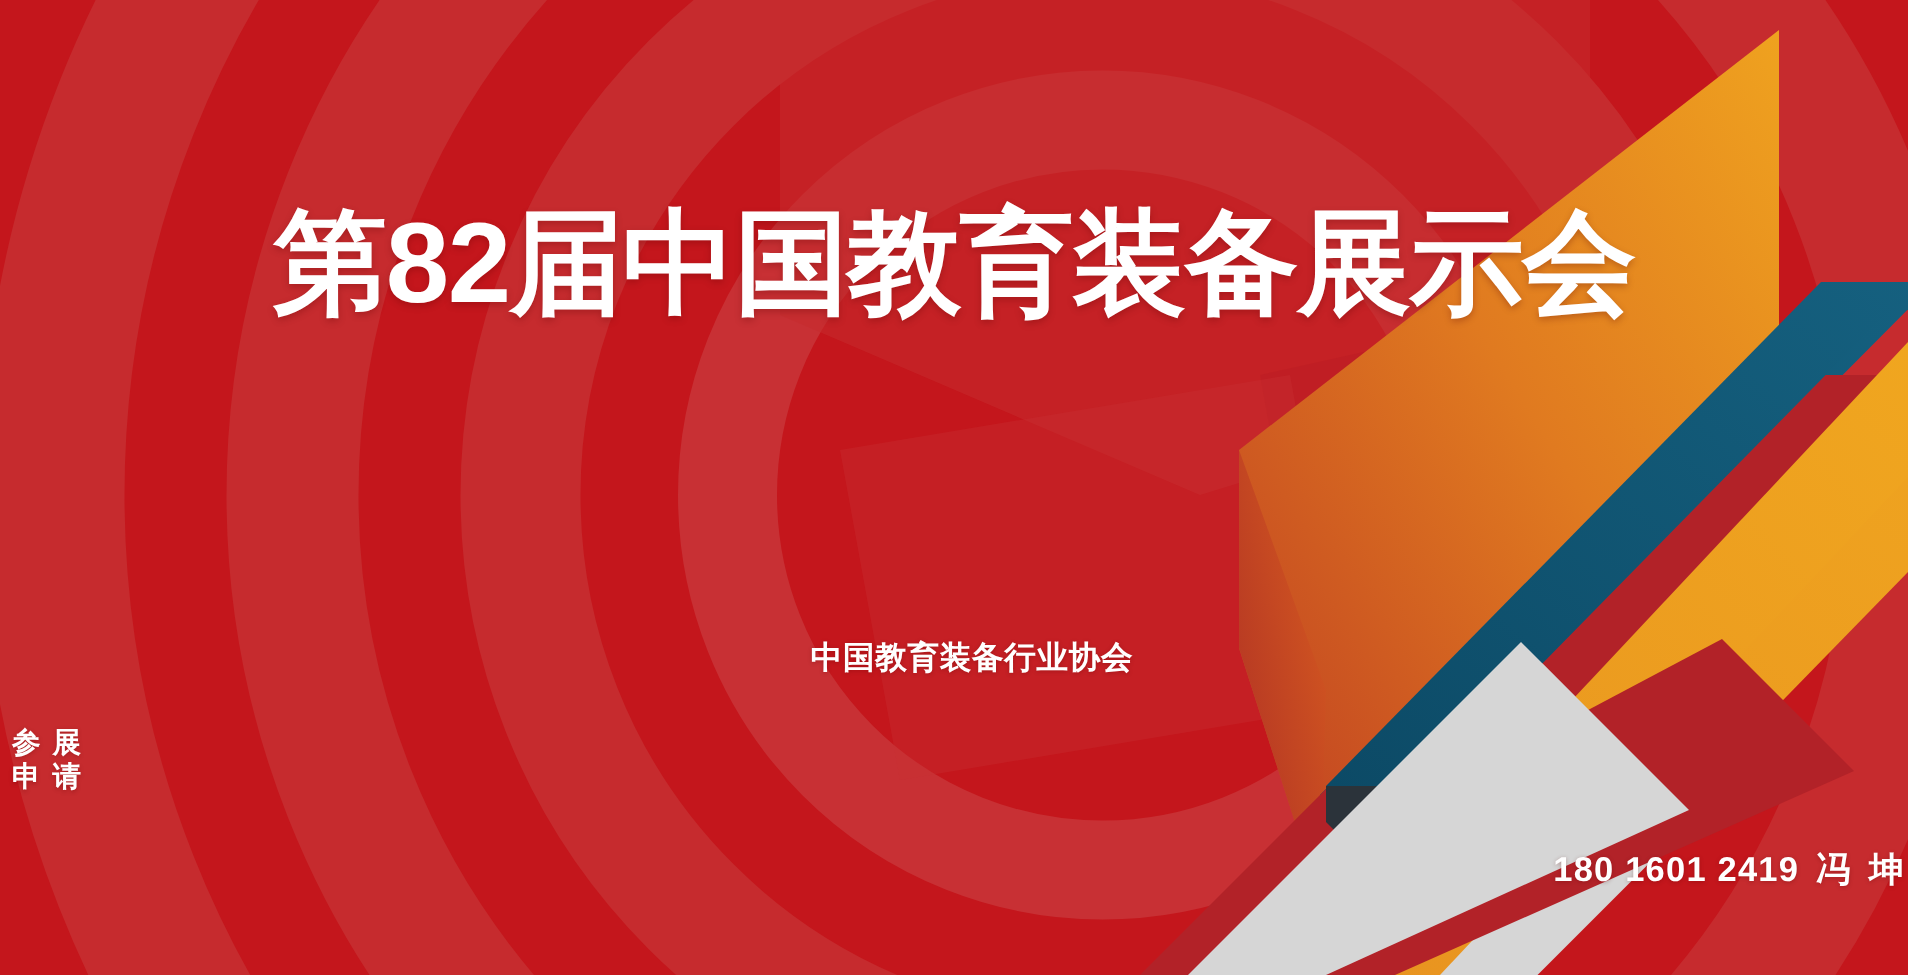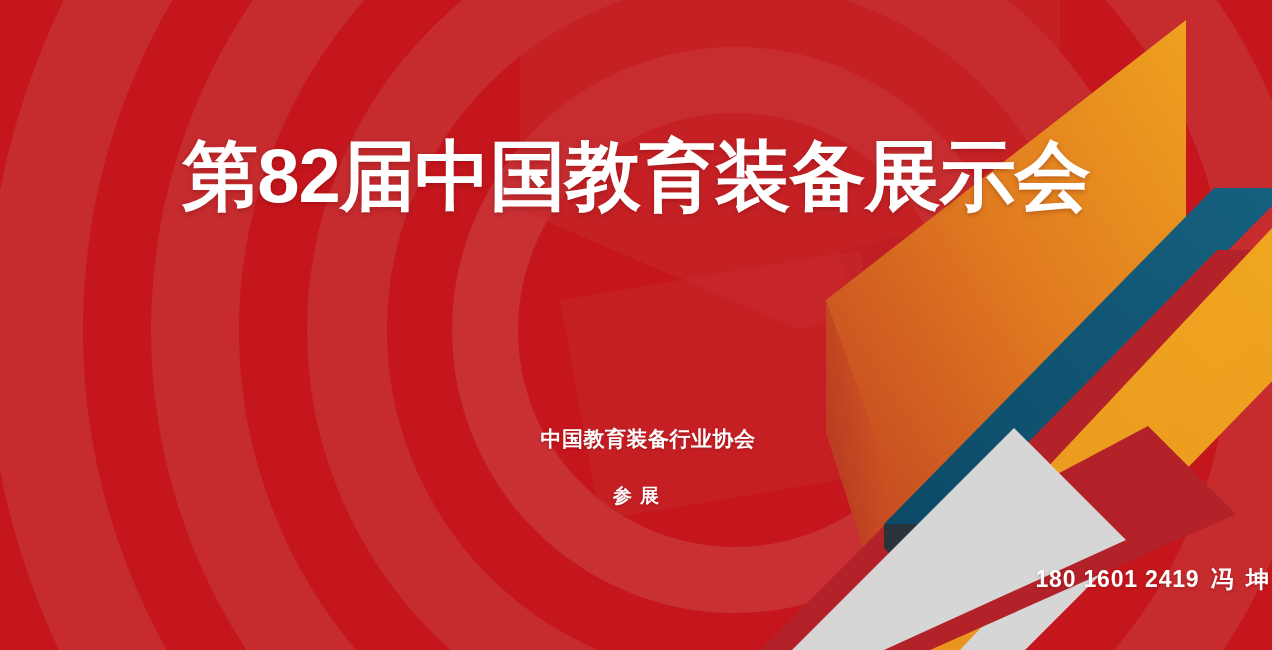--- a/index.html
+++ b/index.html
@@ -68,21 +68,21 @@
     letter-spacing:.5px;
     white-space:nowrap;
     text-shadow:0 1px 3px rgba(90,0,0,.3);
     padding-left:24px;
   }
 
   .apply {
     position:absolute;
     left:0; right:0;
     top:484px;
-    text-align:center;
+    text-align:left;
     color:#ffffff;
     font-size:19px;
     font-weight:bold;
     line-height:23px;
     white-space:nowrap;
     text-shadow:0 1px 3px rgba(90,0,0,.3);
   }
   .apply span {
     display:block;
     letter-spacing:8px;
@@ -205,20 +205,21 @@
 
   <div class="content">
 
     <div class="title">第82届中国教育装备展示会</div>
 
 
     <div class="assoc">中国教育装备行业协会</div>
 
     <div class="apply">
       <span>参展</span>
+      <span>申请</span>
     </div>
 
     <div class="contact">
       <span>180 1601 2419</span>
       <span class="name">冯 坤</span>
     </div>
 
   </div>
 </div>
 

